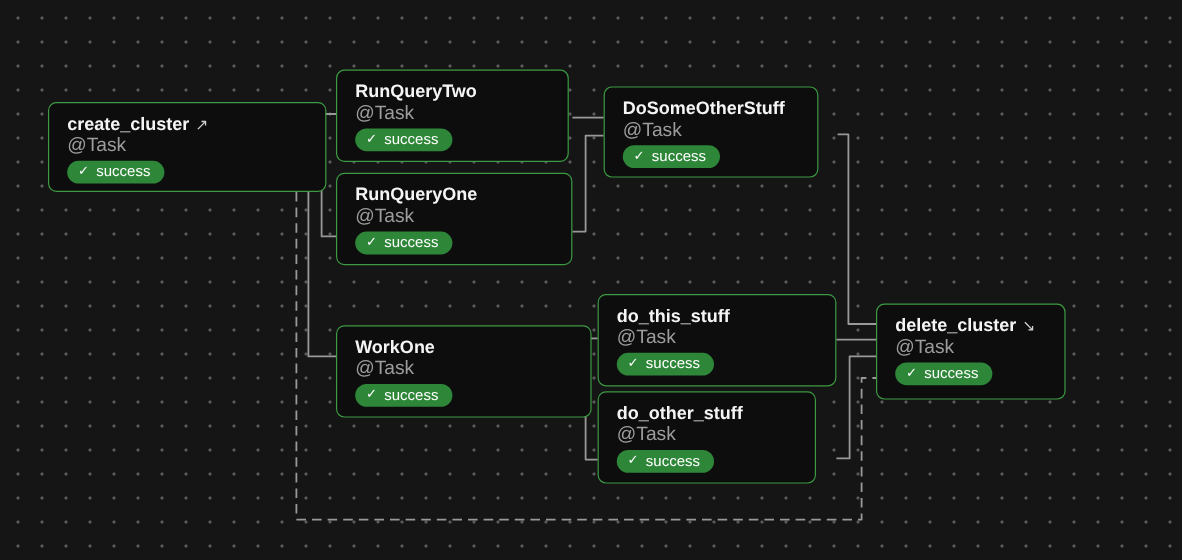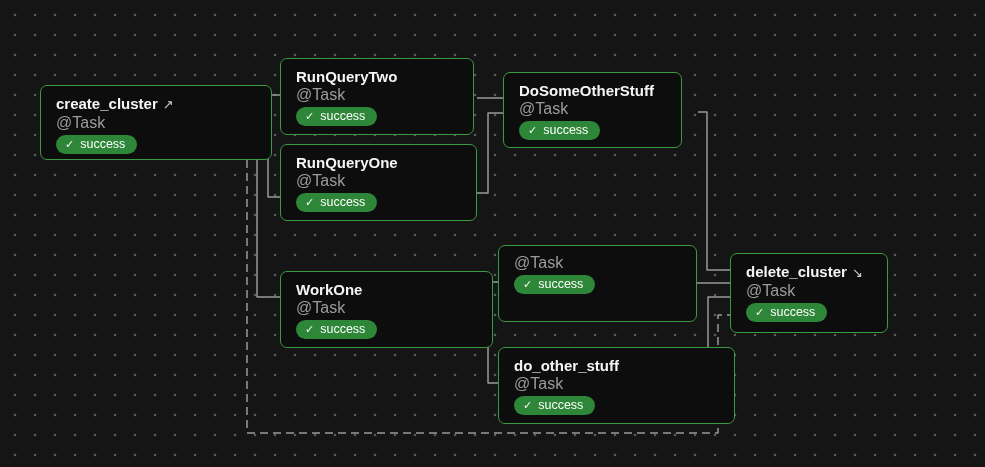--- a/index.html
+++ b/index.html
@@ -126,28 +126,29 @@
 <div class="node" style="left:503px;top:72px;width:179px;height:76px">
   <div class="title"><span>DoSomeOtherStuff</span></div>
   <div class="type">@Task</div>
   <div class="badge">
       <span class="check">✓</span>
       <span>success</span>
     </div>
 </div>
 
 <div class="node" style="left:498px;top:245px;width:199px">
+  <div class="title"><span>do_this_stuff</span></div>
   <div class="type">@Task</div>
   <div class="badge">
       <span class="check">✓</span>
       <span>success</span>
     </div>
 </div>
 
-<div class="node" style="left:498px;top:347px;width:237px">
+<div class="node" style="left:498px;top:326px;width:182px">
   <div class="title"><span>do_other_stuff</span></div>
   <div class="type">@Task</div>
   <div class="badge">
       <span class="check">✓</span>
       <span>success</span>
     </div>
 </div>
 
 <div class="node" style="left:730px;top:253px;width:158px;height:80px">
   <div class="title"><span>delete_cluster</span><span class="arrow">↘</span></div>

